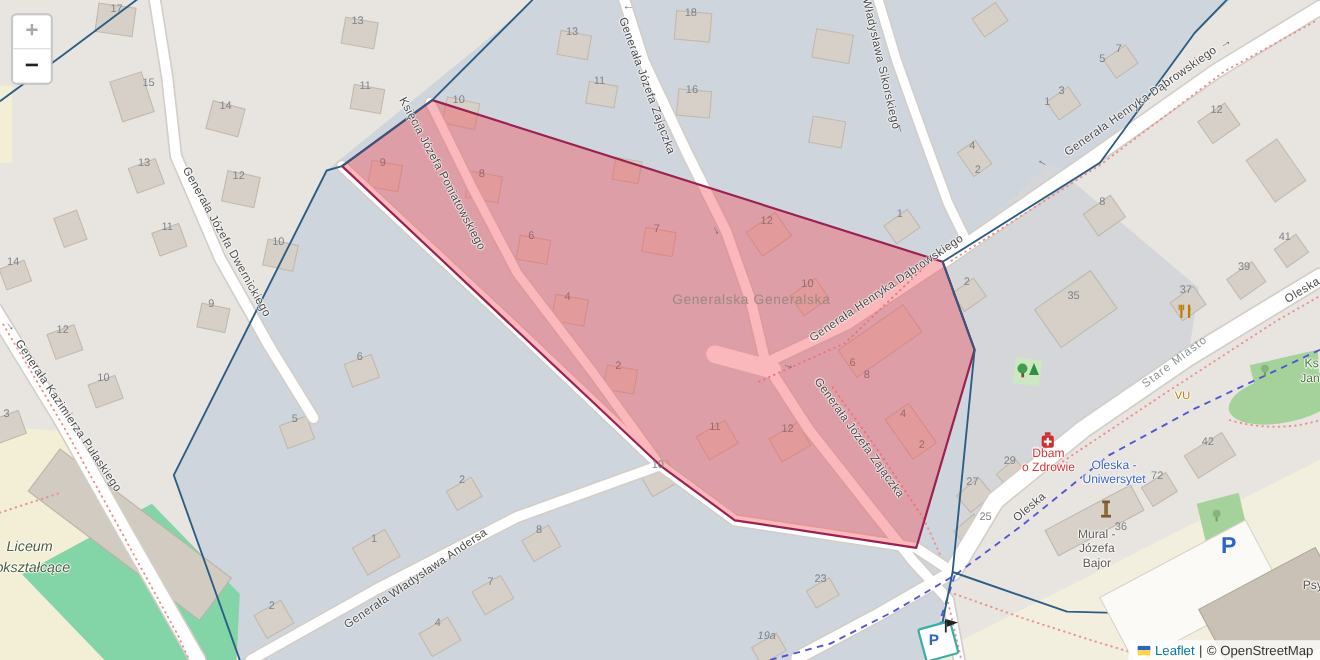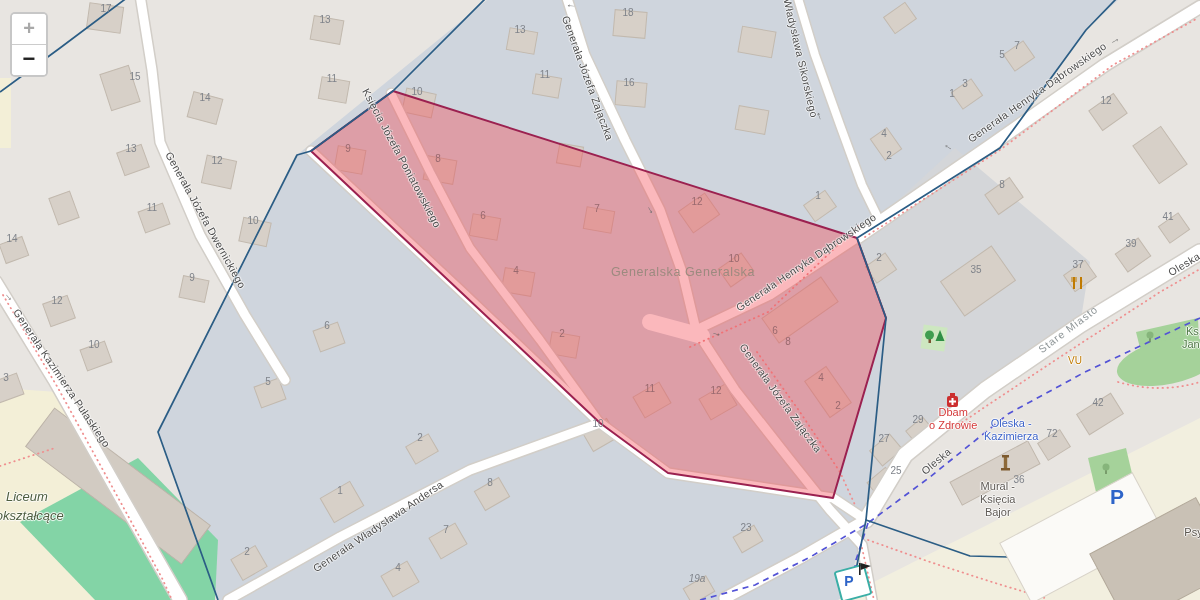--- a/index.html
+++ b/index.html
@@ -238,26 +238,26 @@
 
     <div class="district-label">Generalska Generalska</div>
 
     <div class="poi" style="left:929px;top:406px;color:#d43a3a;font-size:11px;text-align:center;">
       <div>Dbam</div>
       <div>o Zdrowie</div>
     </div>
 
     <div class="poi" style="left:984px;top:388px;color:#3d63c9;font-size:11px;margin-top:29px;">
       <div>Oleska -</div>
-      <div>Kazimierza</div>
+      <div>Uniwersytet</div>
     </div>
 
     <div class="poi" style="left:980px;top:480px;color:#5f5a55;font-size:11px;">
       <div>Mural -</div>
-      <div>Księcia</div>
+      <div>Józefa</div>
       <div>Bajor</div>
     </div>
 
     <div class="poi" style="left:1068px;top:306px;color:#c07a00;font-size:10px;margin-top:48px;">
       <div>VU</div>
     </div>
 
     <div class="poi" style="left:-36px;top:487px;color:#4e5e40;font-size:13px;text-align:left;line-height:19px;font-style:italic;">
       <div style="padding-left:42px;">Liceum</div>
       <div>ogólnokształcące</div>
@@ -360,13 +360,22 @@
       <span class="ar" style="left: 1114px; top: 39px; transform: translate(-50%, -50%) rotate(-30deg);">→</span>
       <span class="ar" style="left: 652px; top: 209px; transform: translate(-50%, -50%) rotate(60deg);">→</span>
       <span class="ar" style="left: 717px; top: 332px; transform: translate(-50%, -50%) rotate(15deg);">→</span>
     </div>
 
   <div class="zoomctl">
     <a class="zbtn zin">+</a>
     <a class="zbtn zout">−</a>
   </div>
 
+  <div class="attrib">
+    <span class="flag">
+        <span class="t"></span>
+        <span class="b"></span>
+      </span>
+    <a href="#">Leaflet</a>
+    <span>|</span>
+    <span>© OpenStreetMap</span>
+  </div>
 </div>
 
 </body></html>

